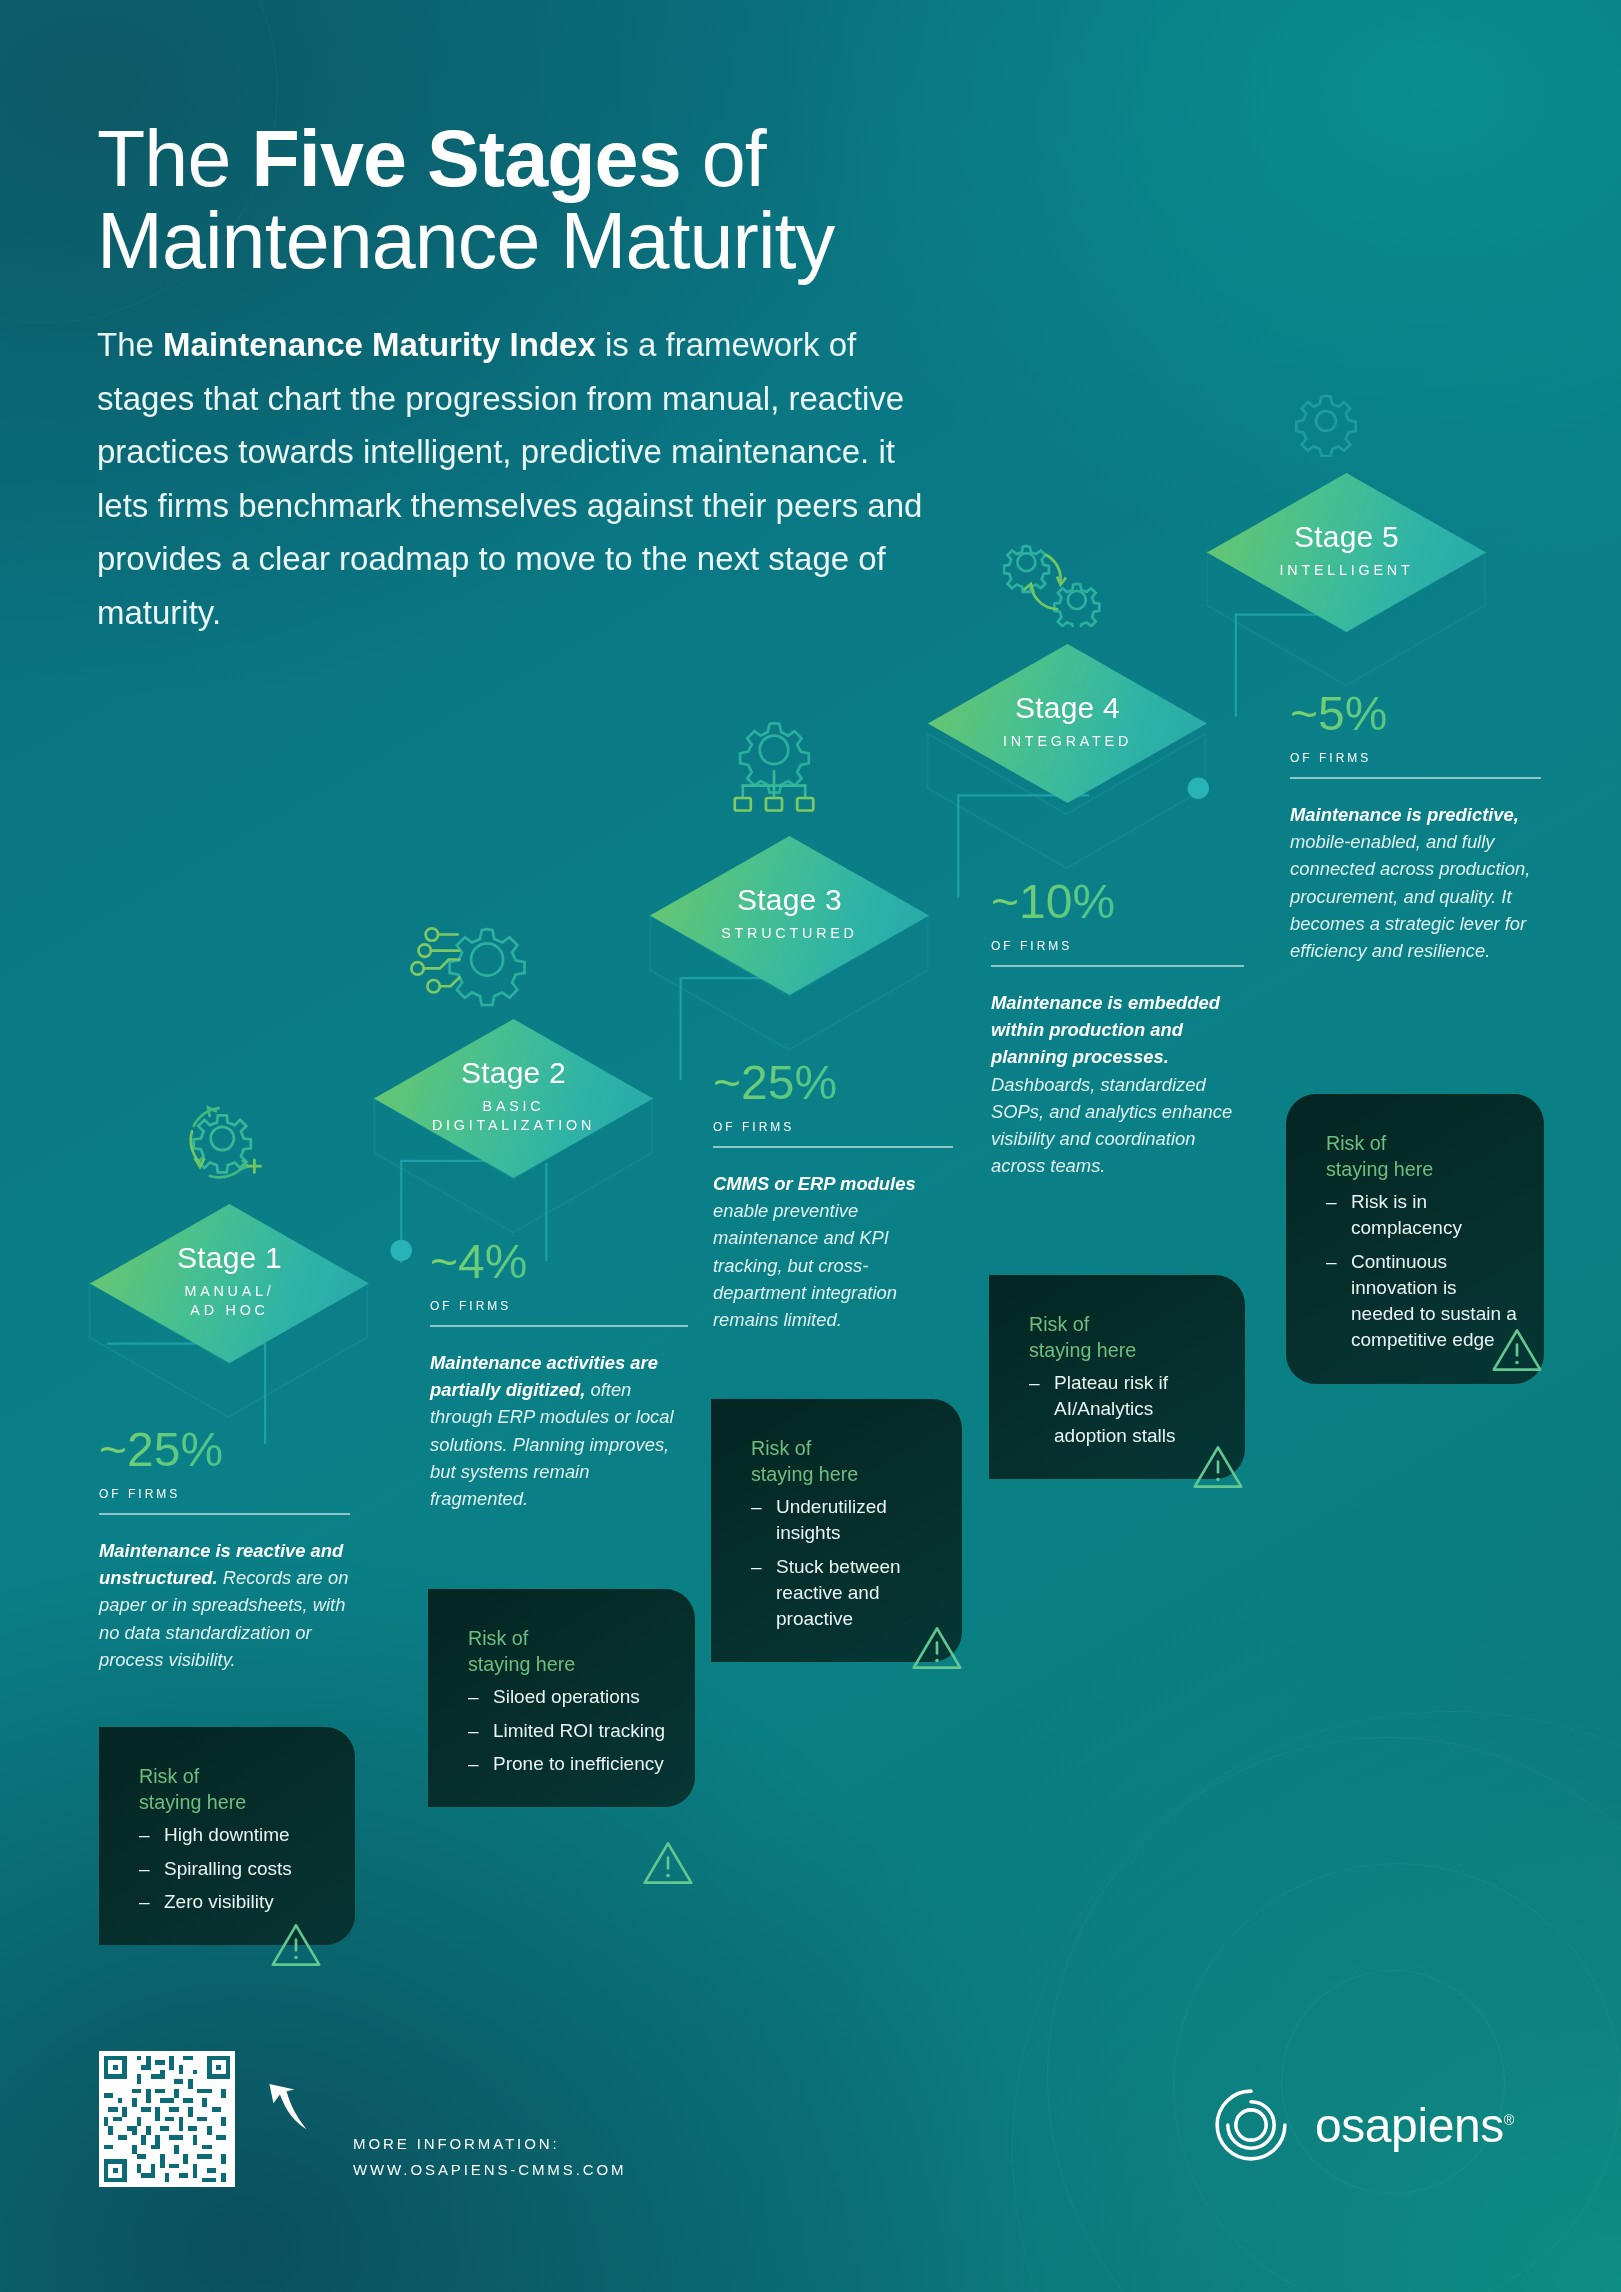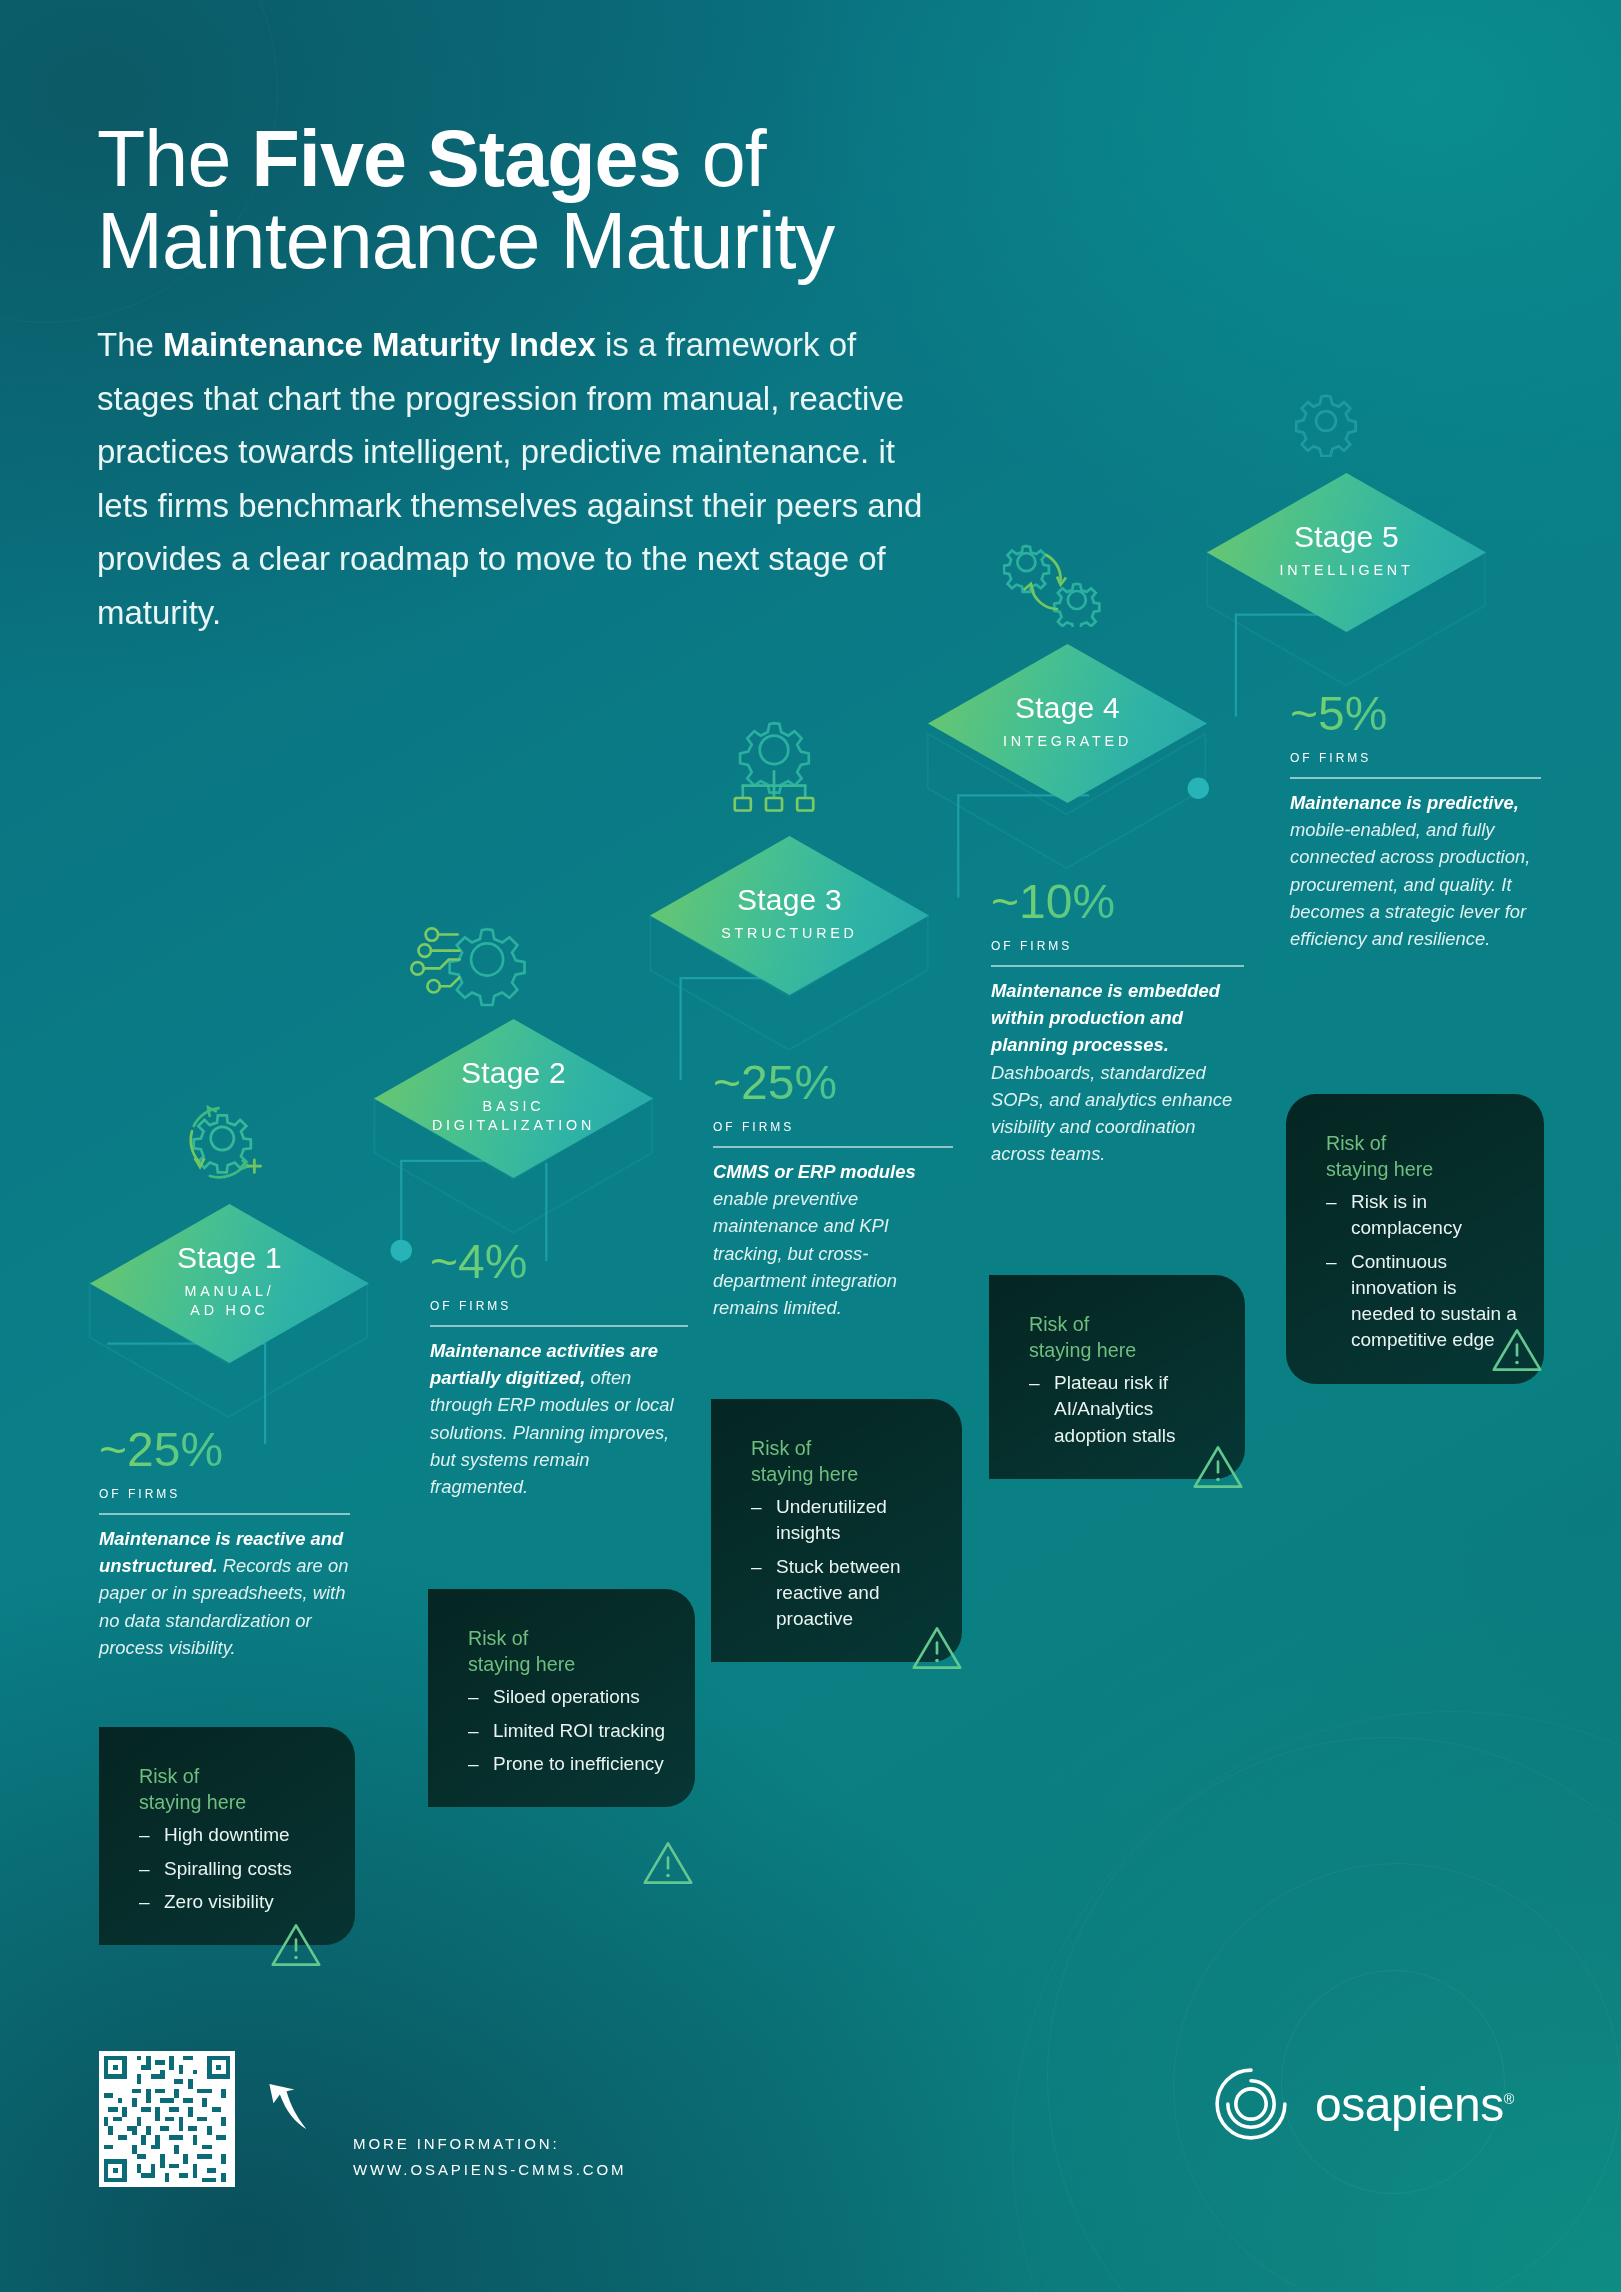--- a/index.html
+++ b/index.html
@@ -58,21 +58,21 @@
     text-align:center; margin-top:9px;
   }
 
   
   .pcol{ position:absolute; width:233px; }
   .pct{ font-size:48px; font-weight:300; line-height:1;
         background:linear-gradient(100deg,#7fd36a 0%, #4fc48a 45%, #2ab3b0 100%);
         -webkit-background-clip:text; background-clip:text; color:transparent; }
   .offirms{ color:#ffffff; font-size:12px; letter-spacing:3px; font-weight:500; margin-top:12.5px; }
   .rule{ height:1.8px; background:rgba(255,255,255,0.55); margin-top:12.5px; width:100%; }
-  .desc{ color:#dff1f0; font-size:18.4px; line-height:1.48; margin-top:10px; font-style:italic; }
+  .desc{ color:#dff1f0; font-size:18.4px; line-height:1.48; margin-top:22px; font-style:italic; }
   .desc b{ color:#ffffff; font-weight:700; font-style:italic; }
 
   
   .risk{
     position:absolute; width:254px; border-radius:0 30px 30px 0;
     background:linear-gradient(150deg, rgba(5,34,30,0.96) 0%, rgba(6,40,36,0.93) 50%, rgba(6,47,45,0.9) 100%);
     padding:36px 25px 30px 40px;
   }
   .risk.rb{ border-radius:30px 30px 30px 30px; }
   .risk h4{ color:#6fbe7f; font-size:19.7px; font-weight:400; line-height:1.32; }
@@ -92,21 +92,21 @@
   .gearicon{ position:absolute; opacity:0.9; }
   .gearicon svg{ display:block; }
 
   
   .footer{ position:absolute; left:99px; bottom:106px; display:flex; align-items:flex-end; gap:32px; }
   .qr{ width:136px; height:136px; background:#ffffff; padding:0; }
   .qr svg{ display:block; }
   .moreinfo{ padding-bottom:3.6px; }
   .arrow{ margin-bottom:41px; }
   .mi-line{ color:#ffffff; font-size:15px; letter-spacing:2.9px; font-weight:500; line-height:1.75; }
-  .brand{ position:absolute; right:107px; bottom:148px; display:flex; align-items:center; gap:23px; }
+  .brand{ position:absolute; right:107px; bottom:127px; display:flex; align-items:center; gap:23px; }
   .brand .word{ color:#ffffff; font-size:48px; font-weight:400; letter-spacing:-0.4px; position:relative; }
   .brand .reg{ font-size:14.3px; vertical-align:super; }
 </style>
 </head>
 <body>
 
 <div id="poster">
 
   <div class="ring r4"></div>
   <div class="ring r1"></div>

